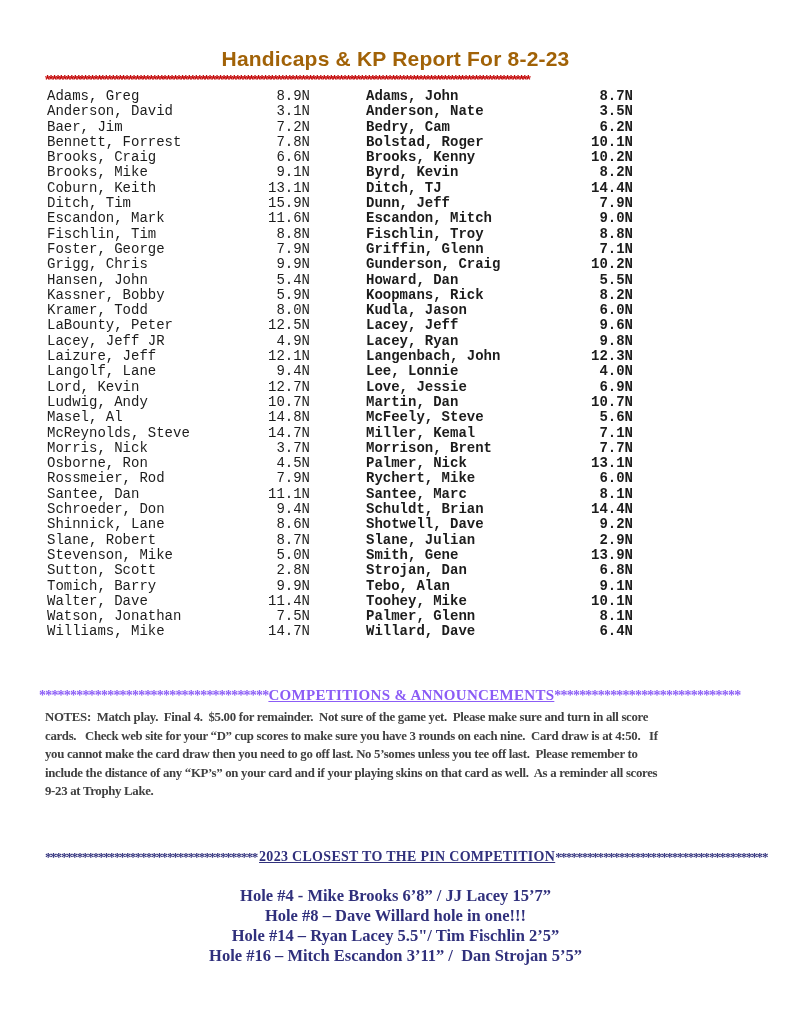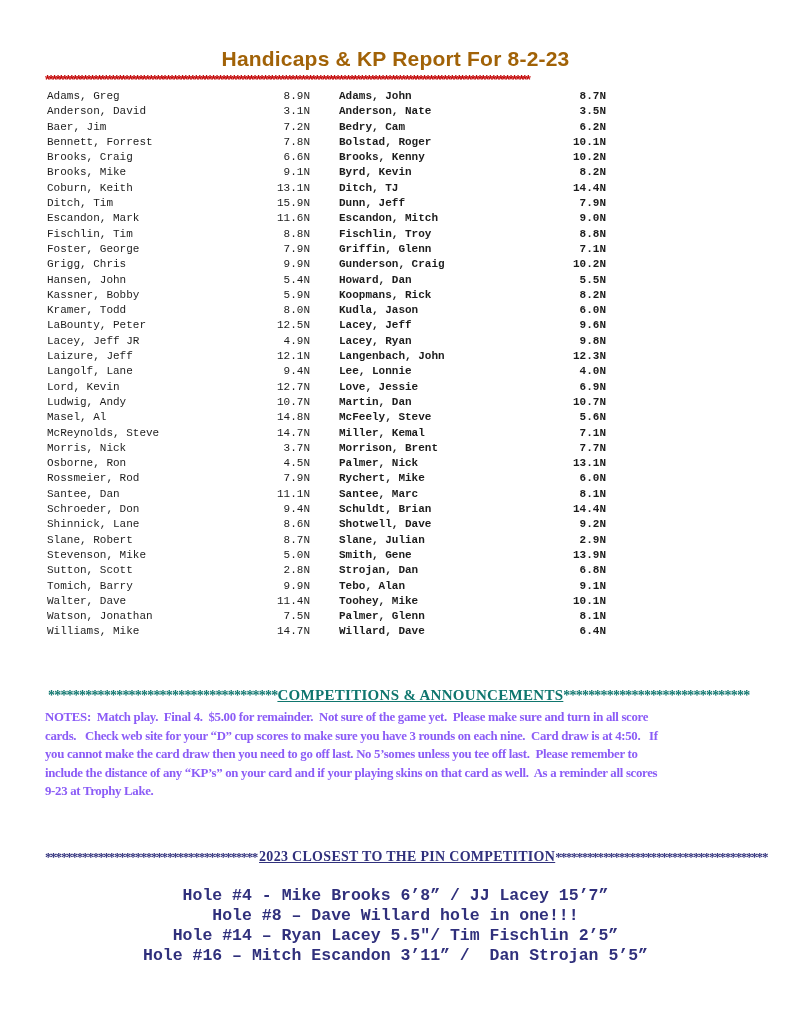--- a/index.html
+++ b/index.html
@@ -31,46 +31,46 @@
     font-size: 13px;
     font-weight: bold;
     color: #c40808;
     letter-spacing: -1.6px;
     white-space: nowrap;
   }
   .roster {
     position: absolute;
     top: 89px; left: 47px;
     display: flex;
-    gap: 29px;
+    gap: 56px;
     font-family: "Liberation Mono", "DejaVu Sans Mono", monospace;
-    font-size: 11px;
+    font-size: 14px;
     line-height: 15.3px;
     color: #1c1c1c;
   }
   .roster-col-left  { width: 263px; }
   .roster-col-right { width: 267px; font-weight: bold; }
   .roster-row { display: flex; justify-content: space-between; }
   .pname { white-space: pre; }
   .phcp  { white-space: pre; text-align: right; }
   .comp-header {
     position: absolute;
-    top: 687px; left: 48px; width: 701px;
+    top: 687px; left: 39px; width: 701px;
     text-align: left;
     white-space: nowrap;
-    color: #0f766e;
+    color: #8b5cf6;
     font-weight: bold;
     font-size: 15px;
   }
   .comp-header .stars { letter-spacing: -0.8px; font-size: 14px; }
   .comp-header .heading { text-decoration: underline; letter-spacing: 0.3px; }
   .notes {
     position: absolute;
     top: 708px; left: 45px; width: 705px;
-    color: #8b5cf6;
+    color: #404040;
     font-weight: bold;
     font-size: 12.8px;
     letter-spacing: -0.3px;
     line-height: 18.6px;
   }
   .note-line { white-space: pre; }
   .kp-header {
     position: absolute;
     top: 849px; left: 45px; width: 701px;
     text-align: center;
@@ -82,21 +82,20 @@
   .kp-header .stars { letter-spacing: -1.2px; font-size: 13px; }
   .kp-header .heading { text-decoration: underline; letter-spacing: 0.3px; }
   .kp-results {
     position: absolute;
     top: 886px; left: 45px; width: 701px;
     text-align: center;
     color: #30307c;
     font-weight: bold;
     font-size: 16.5px;
     line-height: 20px;
-    font-family: Liberation Mono, monospace;
   }
   .kp-line { white-space: pre; }
 </style>
 </head>
 <body>
 
 <div class="page">
 
   <h1 class="page-title">Handicaps &amp; KP Report For 8-2-23</h1>
 

